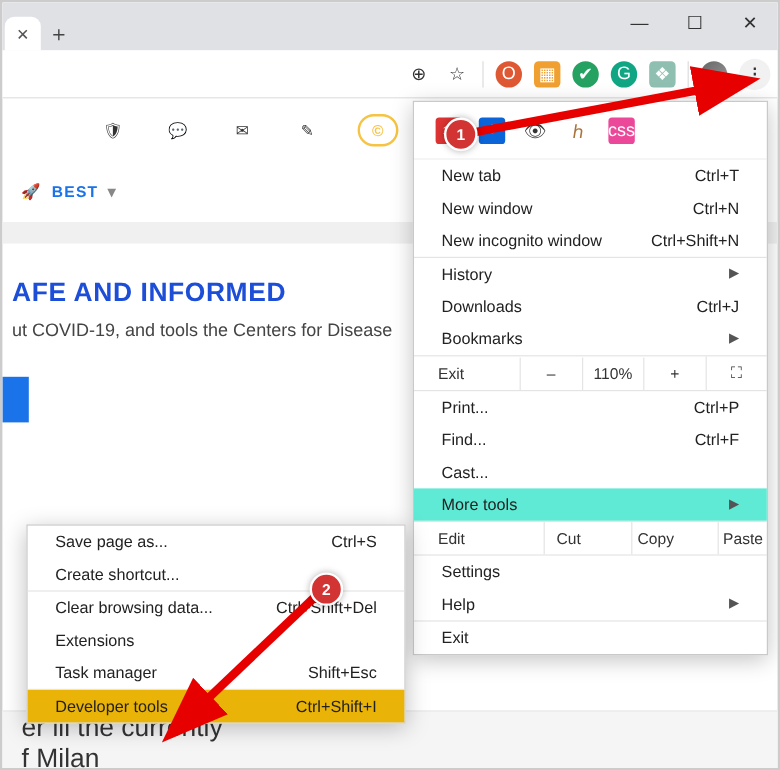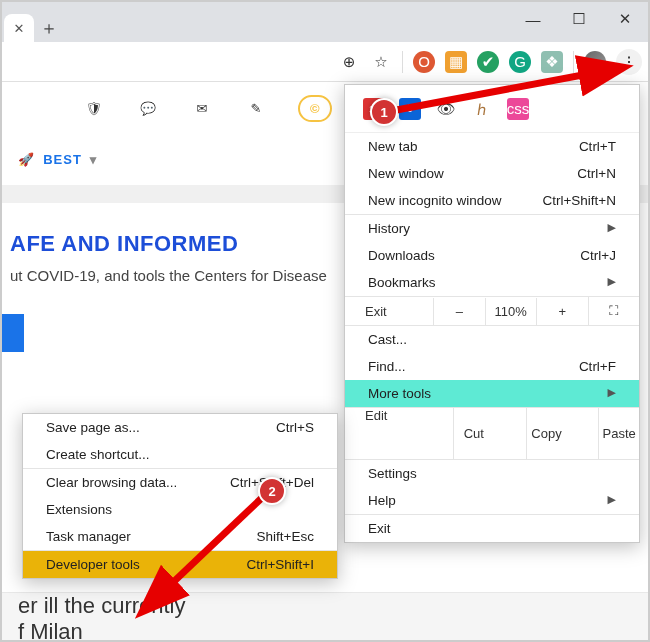--- a/index.html
+++ b/index.html
@@ -126,28 +126,28 @@
   .mi.sel{background:#5eead4}
   .mi .chev{color:#555;font-size:11px}
   .sep{height:1px;background:#e4e4e4}
   .zoom-row{
     display:flex;align-items:center;
     border-top:1px solid #e4e4e4;border-bottom:1px solid #e4e4e4;
   }
   .zoom-row .lbl{flex:0 0 88px;padding-left:20px}
   .zoom-row .cell{flex:1;text-align:center;border-left:1px solid #e4e4e4;padding:6px 0}
   .edit-row{
-    display:flex;
+    display:flex;align-items:center;
     border-top:1px solid #e4e4e4;border-bottom:1px solid #e4e4e4;gap:32px;
   }
   .edit-row .lbl{flex:0 0 76px;padding-left:20px}
-  .edit-row .cell{flex:1;text-align:center;border-left:1px solid #e4e4e4;padding:18px 0}
+  .edit-row .cell{flex:1;text-align:center;border-left:1px solid #e4e4e4;padding:6px 0}
   .submenu{
     position:absolute;
-    top:411px; left:20px;
+    top:435px; left:20px;
     width:316px;
     background:#fff;
     border:1px solid #c9c9c9;
     box-shadow:0 4px 18px rgba(0,0,0,.25);
     z-index:20;
   }
   .submenu .mi.sel-strong{background:#eab308}
   .callout{
     position:absolute;
     width:28px;height:28px;
@@ -253,26 +253,30 @@
       <span class="chev">▶</span>
     </div>
   <div class="zoom-row">
     <div class="lbl">Exit</div>
     <div class="cell">–</div>
     <div class="cell">110%</div>
     <div class="cell">+</div>
     <div class="cell">⛶</div>
   </div>
   <div class="mi">
-      <span>Cast...</span>
-      <span></span>
+      <span>Print...</span>
+      <span>Ctrl+P</span>
     </div>
   <div class="mi">
       <span>Find...</span>
       <span>Ctrl+F</span>
+    </div>
+  <div class="mi">
+      <span>Cast...</span>
+      <span></span>
     </div>
   <div class="mi sel">
       <span>More tools</span>
       <span class="chev">▶</span>
     </div>
   <div class="edit-row">
     <div class="lbl">Edit</div>
     <div class="cell">Cut</div>
     <div class="cell">Copy</div>
     <div class="cell">Paste</div>

